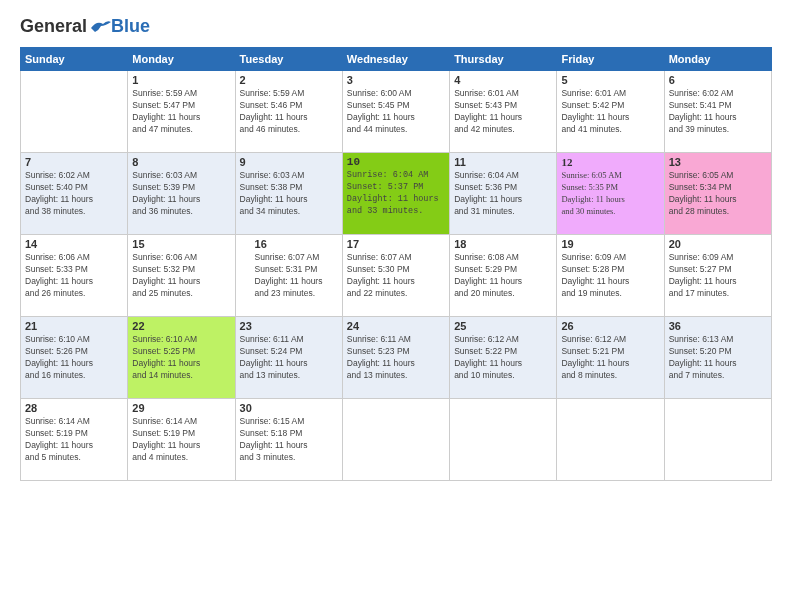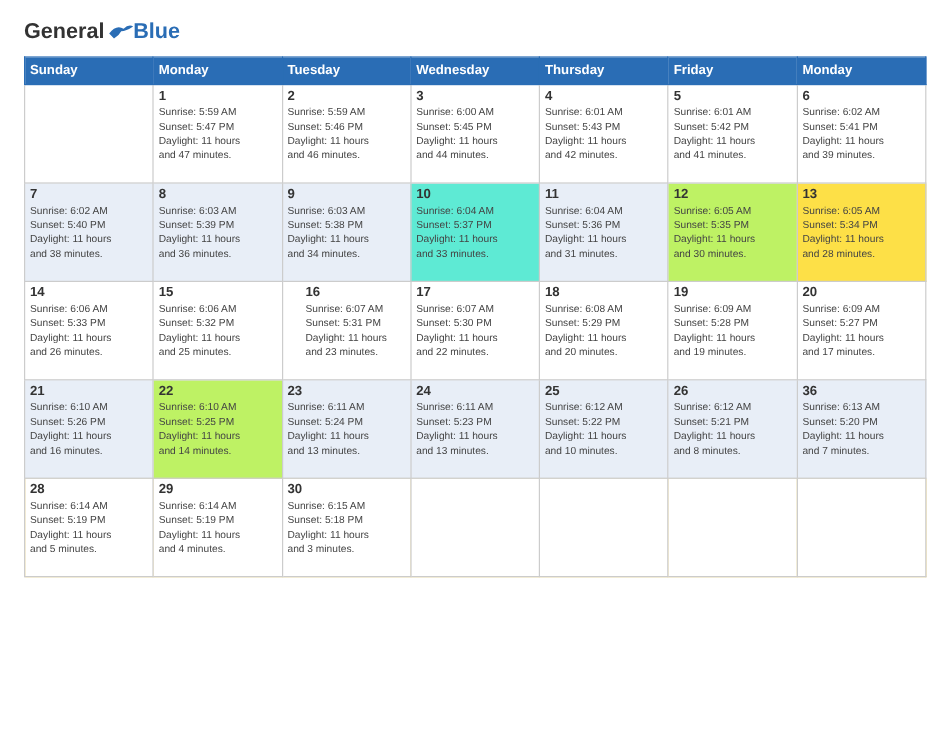--- a/index.html
+++ b/index.html
@@ -166,33 +166,33 @@
             <div class="day-info">Sunrise: 6:02 AM<br>Sunset: 5:40 PM<br>Daylight: 11 hours<br>and 38 minutes.</div>
           </td>
           <td style="background-color: rgb(232, 238, 247);">
             <span class="day-number">8</span>
             <div class="day-info">Sunrise: 6:03 AM<br>Sunset: 5:39 PM<br>Daylight: 11 hours<br>and 36 minutes.</div>
           </td>
           <td style="background-color: rgb(232, 238, 247);">
             <span class="day-number">9</span>
             <div class="day-info">Sunrise: 6:03 AM<br>Sunset: 5:38 PM<br>Daylight: 11 hours<br>and 34 minutes.</div>
           </td>
-          <td style="background-color: #5eead4;">
+          <td style="background-color: #84cc16; font-family: Liberation Mono, monospace;">
             <span class="day-number">10</span>
             <div class="day-info">Sunrise: 6:04 AM<br>Sunset: 5:37 PM<br>Daylight: 11 hours<br>and 33 minutes.</div>
           </td>
           <td style="background-color: rgb(232, 238, 247);">
             <span class="day-number">11</span>
             <div class="day-info">Sunrise: 6:04 AM<br>Sunset: 5:36 PM<br>Daylight: 11 hours<br>and 31 minutes.</div>
           </td>
-          <td style="background-color: #bef264;">
+          <td style="background-color: #f0abfc; font-family: Liberation Serif, serif;">
             <span class="day-number">12</span>
             <div class="day-info">Sunrise: 6:05 AM<br>Sunset: 5:35 PM<br>Daylight: 11 hours<br>and 30 minutes.</div>
           </td>
-          <td style="background-color: #fde047;">
+          <td style="background-color: #f9a8d4;">
             <span class="day-number">13</span>
             <div class="day-info">Sunrise: 6:05 AM<br>Sunset: 5:34 PM<br>Daylight: 11 hours<br>and 28 minutes.</div>
           </td>
         </tr>
         <tr style="background-color: rgb(255, 255, 255);">
           <td style="background-color: rgb(255, 255, 255);">
             <span class="day-number">14</span>
             <div class="day-info">Sunrise: 6:06 AM<br>Sunset: 5:33 PM<br>Daylight: 11 hours<br>and 26 minutes.</div>
           </td>
           <td style="background-color: rgb(255, 255, 255);">

